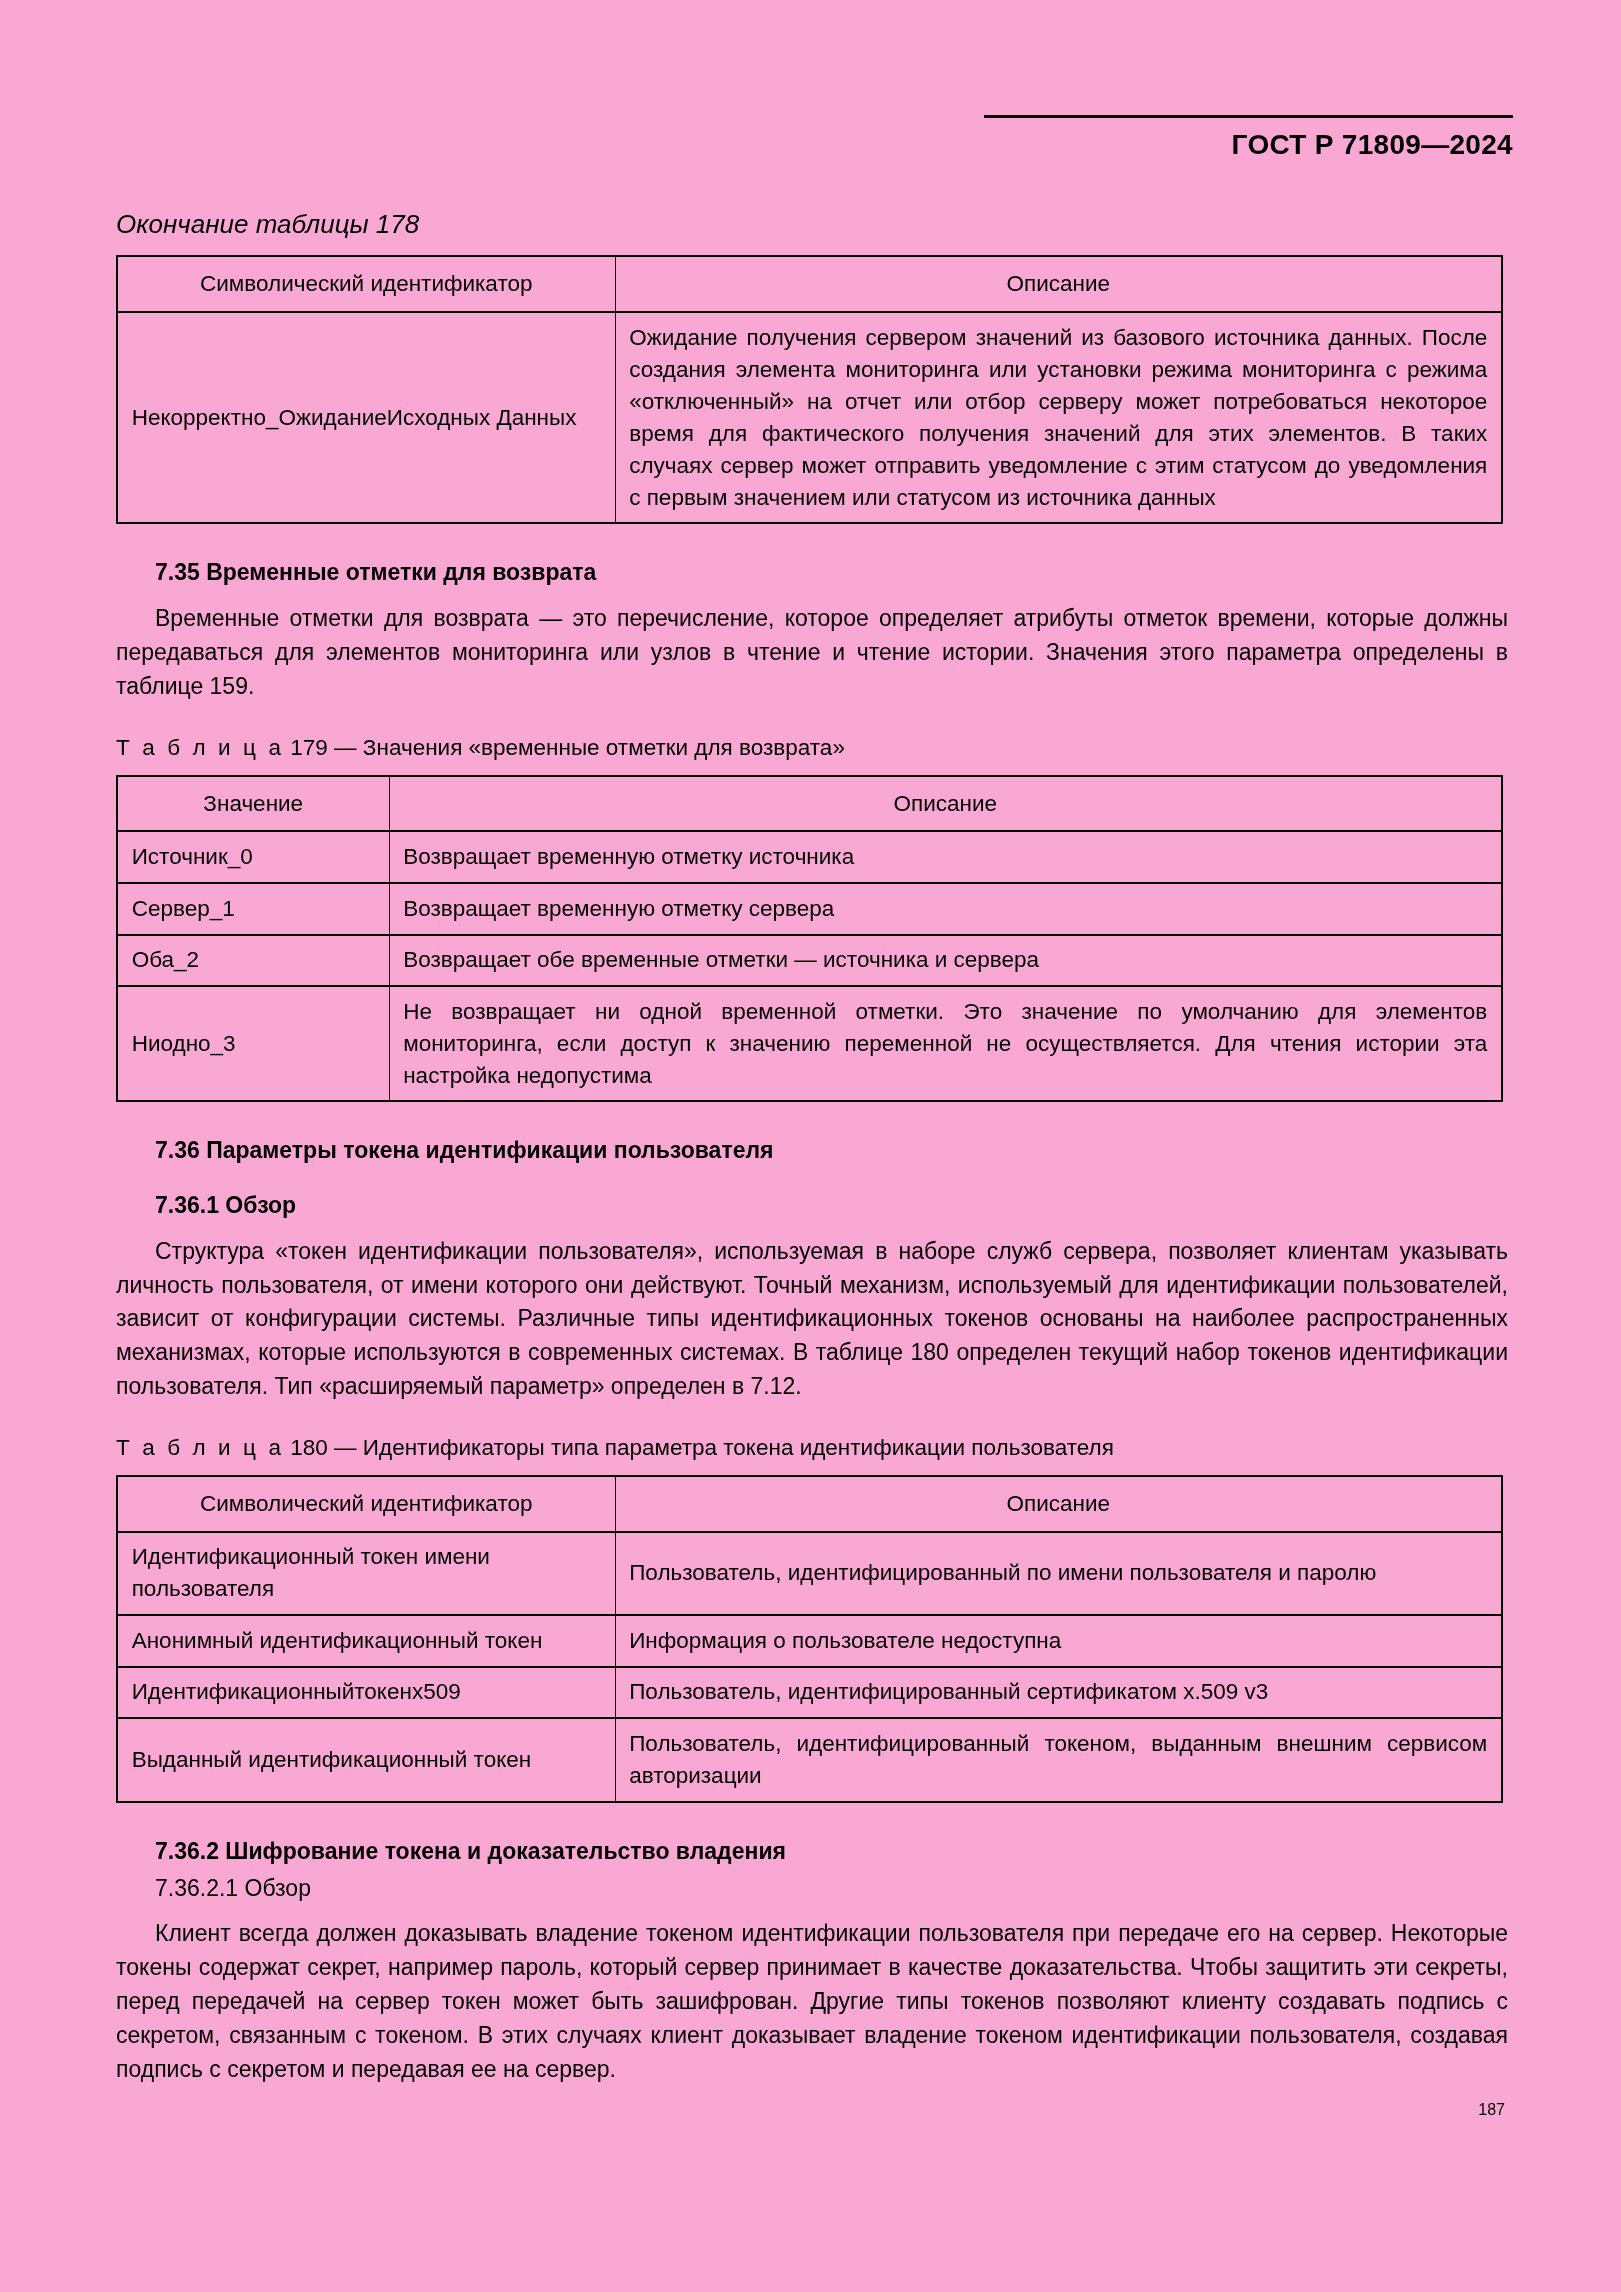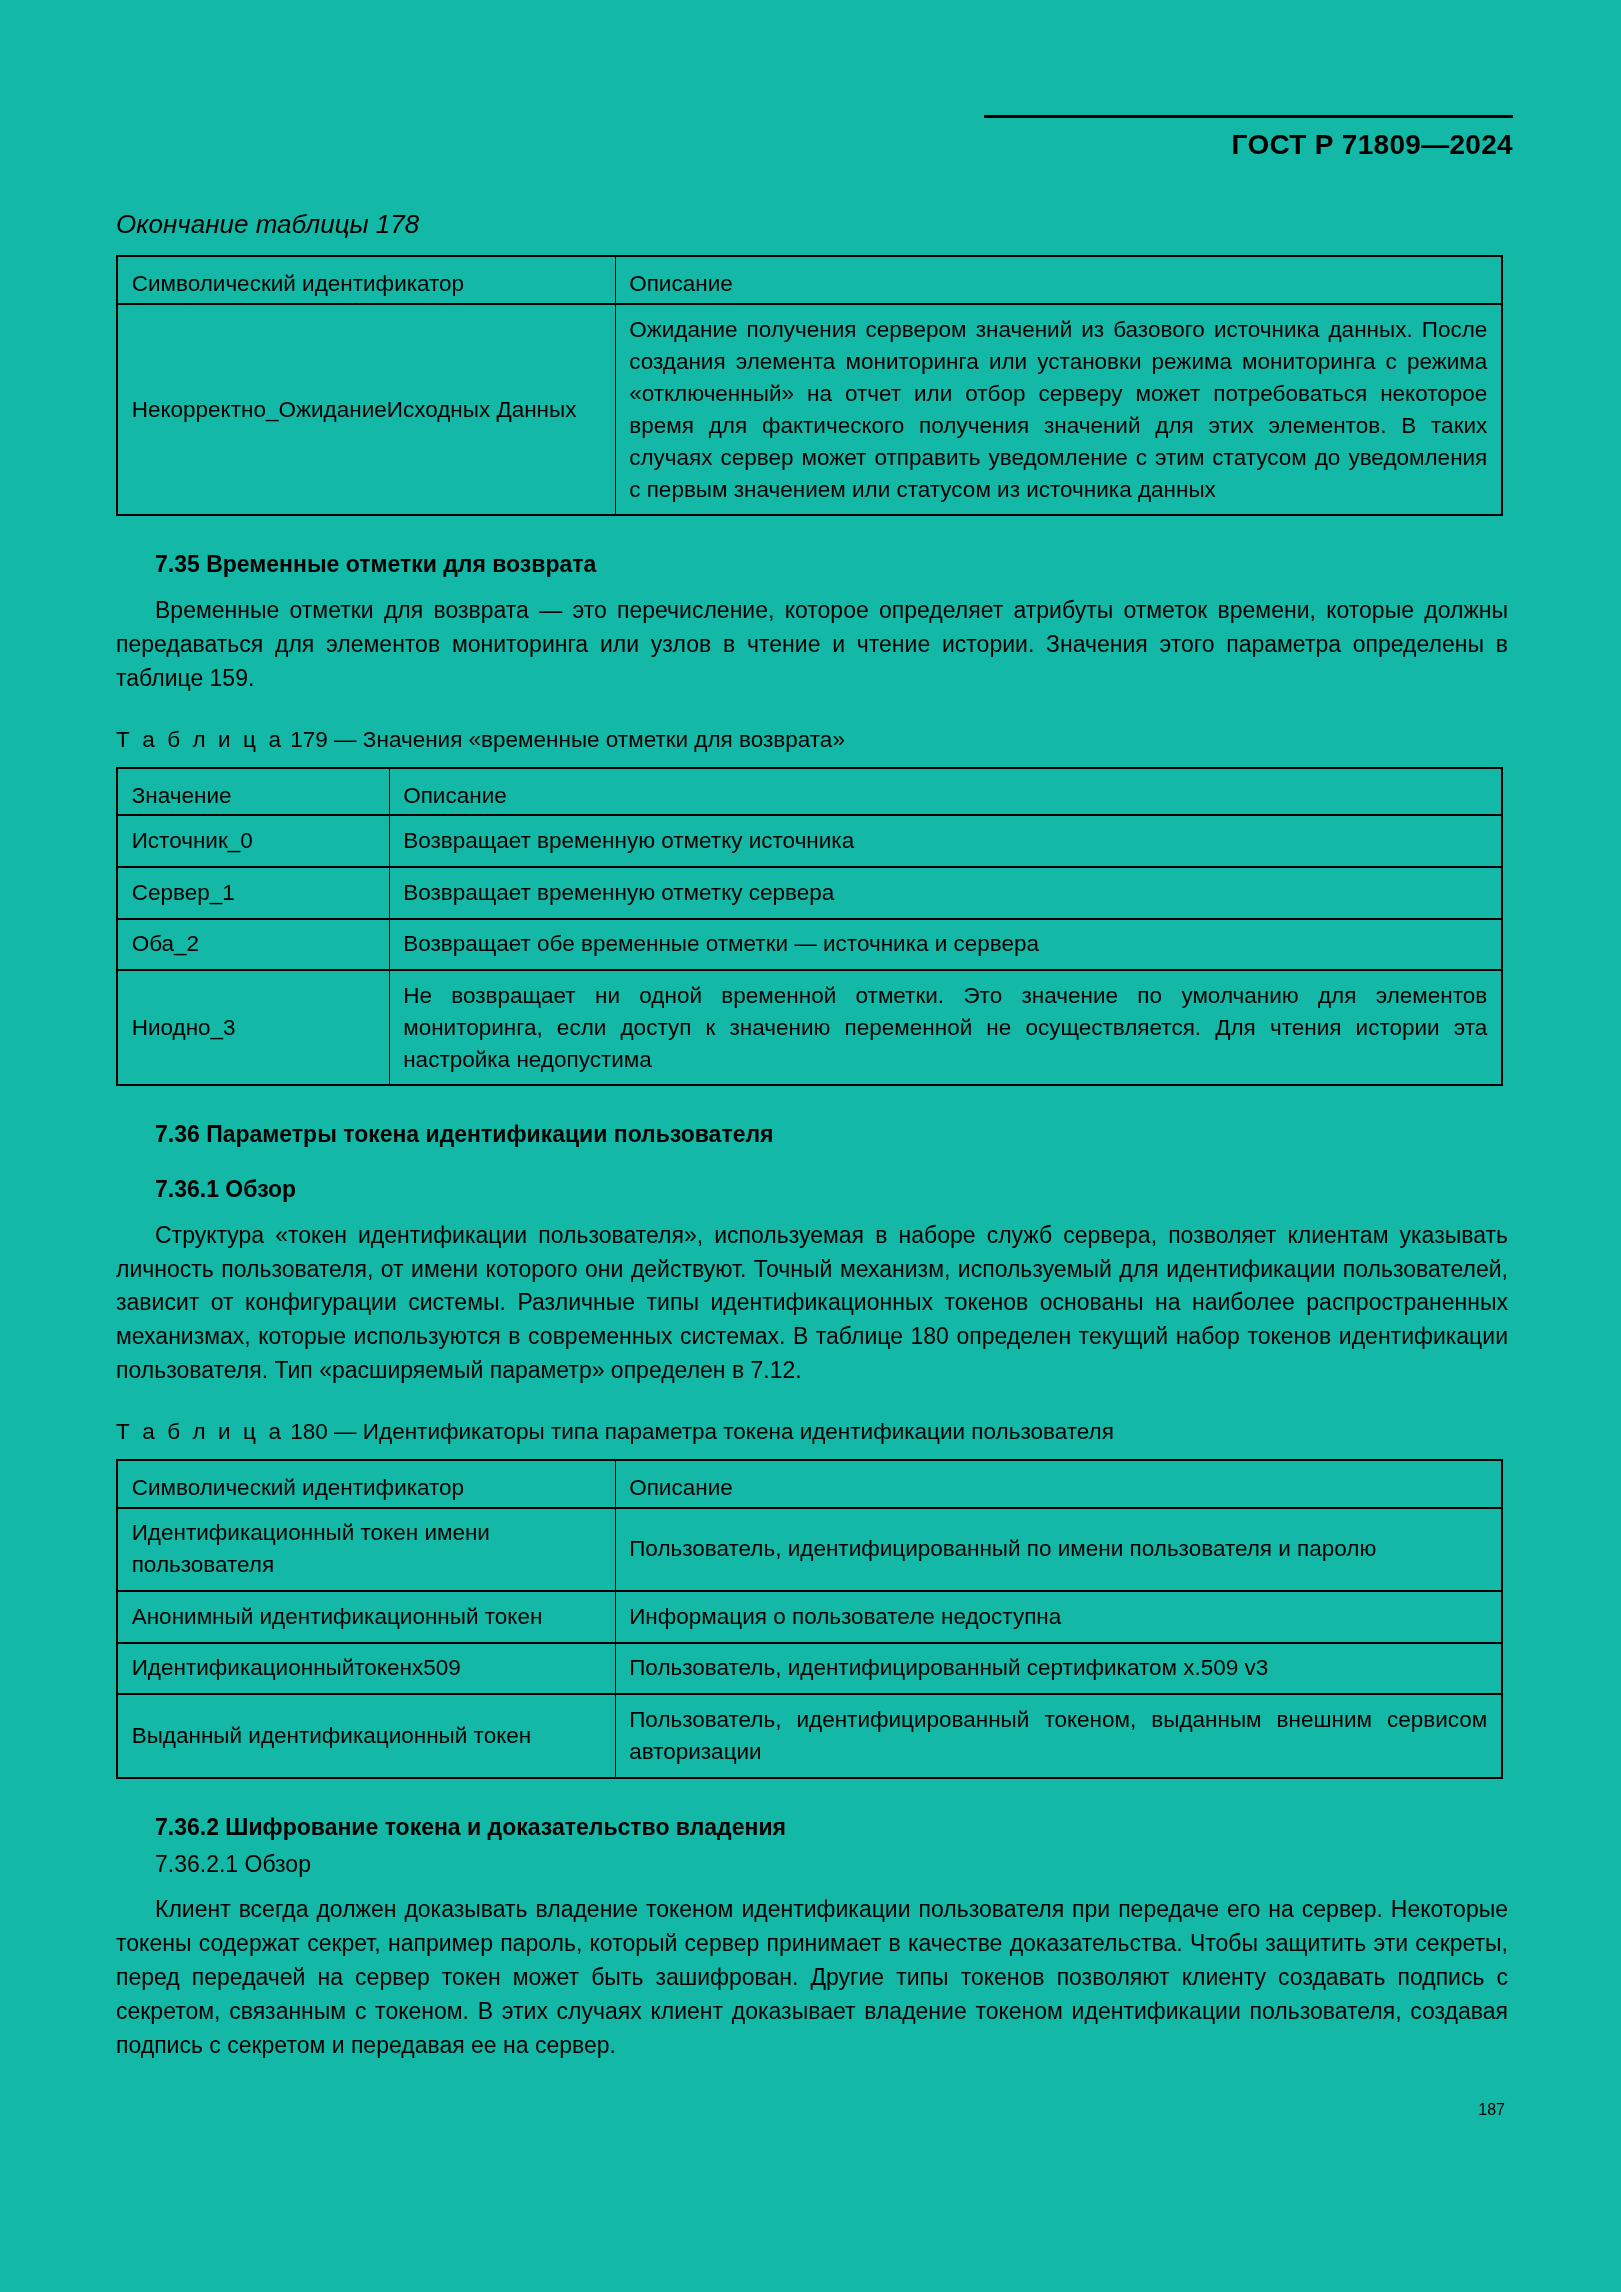--- a/index.html
+++ b/index.html
@@ -9,21 +9,21 @@
   }
   body {
     font-family: "Liberation Sans", sans-serif;
     color: #000000;
   }
   .page {
     position: relative;
     width: 1621px;
     height: 2293px;
     margin: 0 auto;
-    background: #14b8a6;
+    background: #f9a8d4;
     box-sizing: border-box;
     padding: 0;
     overflow: hidden;
   }
 
   
   .page-header {
     position: absolute;
     top: 129px;
     left: 108px;
@@ -80,23 +80,23 @@
   }
   table.doc th,
   table.doc td {
     border: 1.6px solid #000;
     vertical-align: middle;
     line-height: 1.42;
     padding: 8.8px 13.7px;
     font-weight: normal;
   }
   table.doc thead th {
-    text-align: left;
+    text-align: center;
     padding-top: 10.8px;
-    padding-bottom: 3px;
+    padding-bottom: 11px;
     border-bottom-width: 2.9px;
   }
   table.doc td.key {
     text-align: left;
   }
   table.doc td.desc {
     text-align: justify;
     text-align-last: left;
     hyphens: manual;
   }

